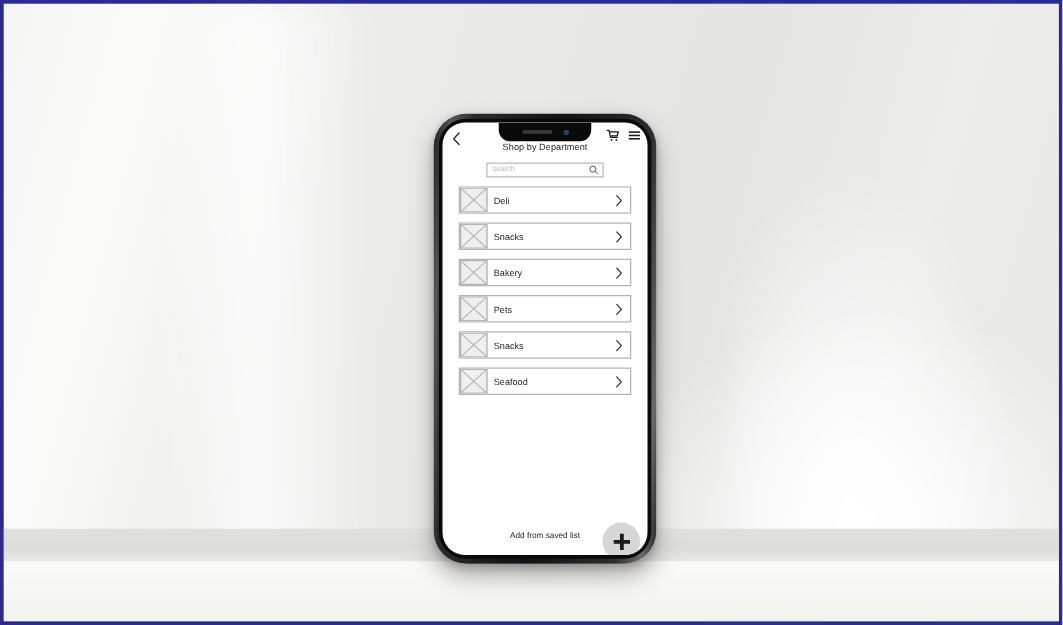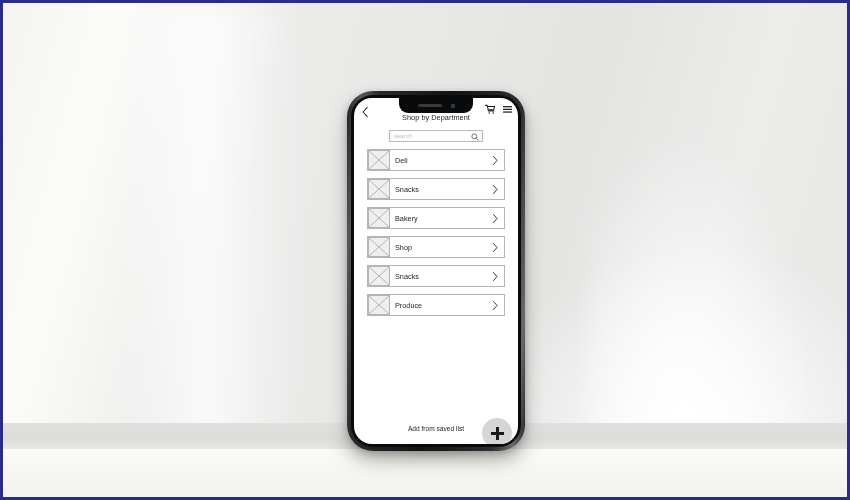--- a/index.html
+++ b/index.html
@@ -420,21 +420,21 @@
 
 
 
           <div class="dept-row">
             <span class="dept-thumb">
               <svg width="22" height="20" viewBox="0 0 22 20" aria-hidden="true">
                 <rect x="0.5" y="0.5" width="21" height="19" fill="#efefef" stroke="#b4b4b4" stroke-width="1"></rect>
                 <path d="M0.5 0.5 L21.5 19.5 M21.5 0.5 L0.5 19.5" stroke="#b4b4b4" stroke-width="1"></path>
               </svg>
             </span>
-            <span class="dept-label">Shop</span>
+            <span class="dept-label">Pets</span>
             <span class="dept-chevron">
               <svg width="7" height="11" viewBox="0 0 8 12" aria-hidden="true">
                 <path d="M1.6 1.4 L5.8 6 L1.6 10.6" fill="none" stroke="#2b2b2b" stroke-width="1.1" stroke-linecap="round" stroke-linejoin="round"></path>
               </svg>
             </span>
           </div>
 
           <div class="dept-row">
             <span class="dept-thumb">
               <svg width="22" height="20" viewBox="0 0 22 20" aria-hidden="true">
@@ -450,21 +450,21 @@
             </span>
           </div>
 
           <div class="dept-row">
             <span class="dept-thumb">
               <svg width="22" height="20" viewBox="0 0 22 20" aria-hidden="true">
                 <rect x="0.5" y="0.5" width="21" height="19" fill="#efefef" stroke="#b4b4b4" stroke-width="1"></rect>
                 <path d="M0.5 0.5 L21.5 19.5 M21.5 0.5 L0.5 19.5" stroke="#b4b4b4" stroke-width="1"></path>
               </svg>
             </span>
-            <span class="dept-label">Produce</span>
+            <span class="dept-label">Seafood</span>
             <span class="dept-chevron">
               <svg width="7" height="11" viewBox="0 0 8 12" aria-hidden="true">
                 <path d="M1.6 1.4 L5.8 6 L1.6 10.6" fill="none" stroke="#2b2b2b" stroke-width="1.1" stroke-linecap="round" stroke-linejoin="round"></path>
               </svg>
             </span>
           </div>
 
         </div>
 
         <div class="app-footer">

